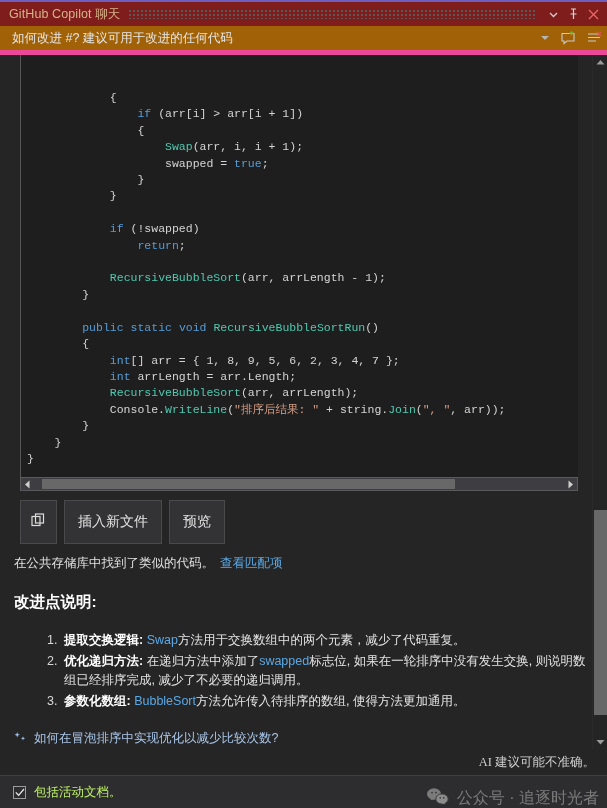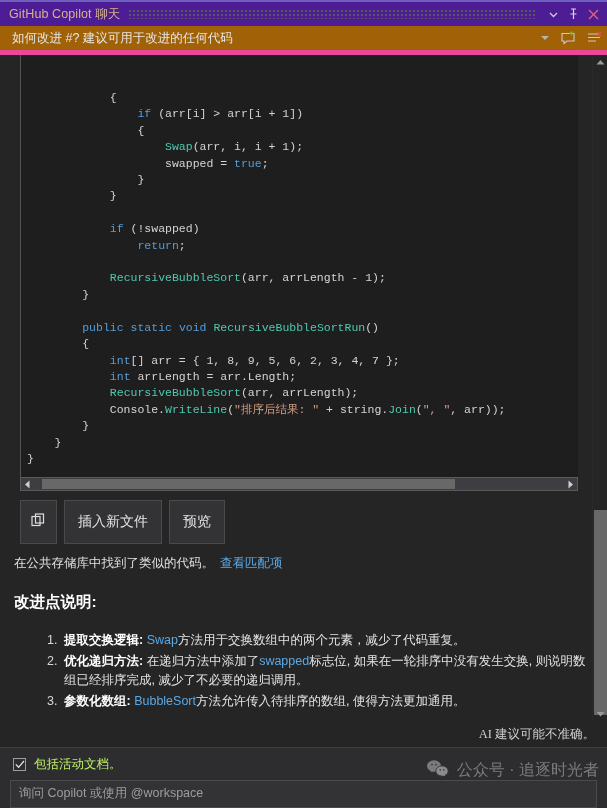--- a/index.html
+++ b/index.html
@@ -20,21 +20,21 @@
   .accent-line {
     height: 2px; width: 100%;
     background: #68217a;
     flex: 0 0 2px;
   }
   .accent-line .seg { height: 2px; background: #6e5fbf; width: 100%; }
 
   
   .titlebar {
     height: 24px; flex: 0 0 24px;
-    background: #4c1d95;
+    background: #7f1d1d;
     display: flex; align-items: center;
     padding: 0 4px 0 9px;
   }
   .title-text {
     font-size: 12.5px; color: #d6b48a;
     white-space: nowrap; letter-spacing: .1px;
   }
   .title-dots {
     flex: 1 1 auto; height: 10px; margin: 0 8px;
     background-image: radial-gradient(circle, #5a5a5d 0.7px, transparent 0.9px);
@@ -449,18 +449,15 @@
             <path d="M19.5 17 L17.5 15.3 L15.7 16.4 Z" fill="#8c8c8c"></path>
             <circle cx="6" cy="5.6" r="0.95" fill="#3a3a3a"></circle>
             <circle cx="10" cy="5.6" r="0.95" fill="#3a3a3a"></circle>
             <circle cx="14.2" cy="10.8" r="0.85" fill="#3a3a3a"></circle>
             <circle cx="17.8" cy="10.8" r="0.85" fill="#3a3a3a"></circle>
           </svg>
         </span>
         <span>公众号 · 追逐时光者</span>
       </div>
     </div>
-    <div class="input-box">
-      <div class="input-placeholder">询问 Copilot 或使用 @workspace</div>
-    </div>
   </div>
 
 </div>
 
 </body></html>

